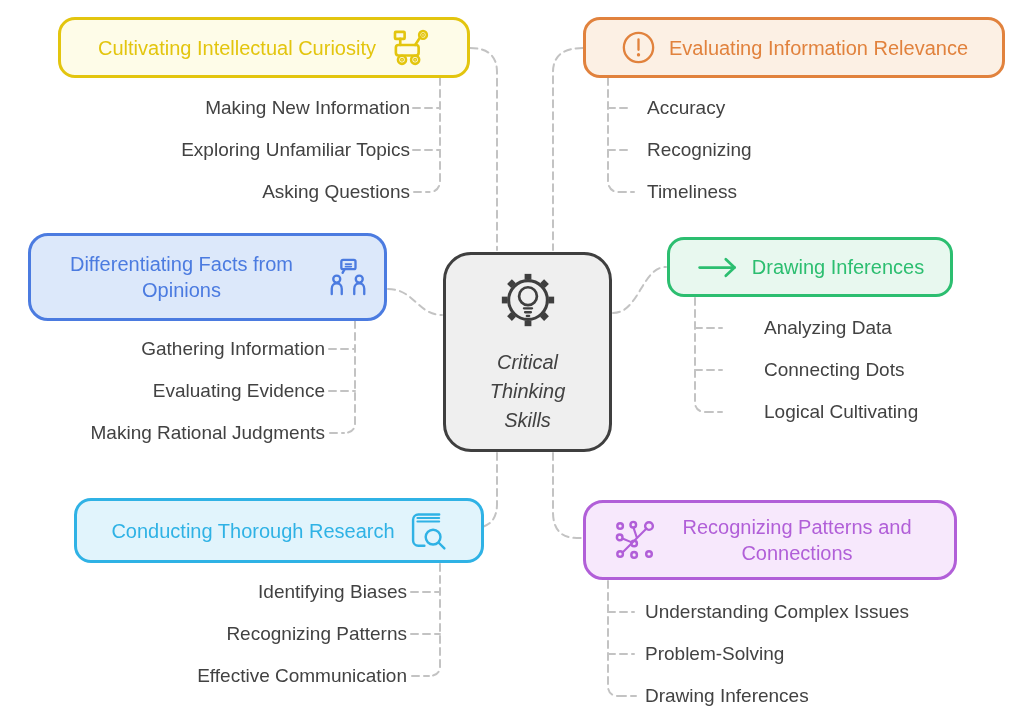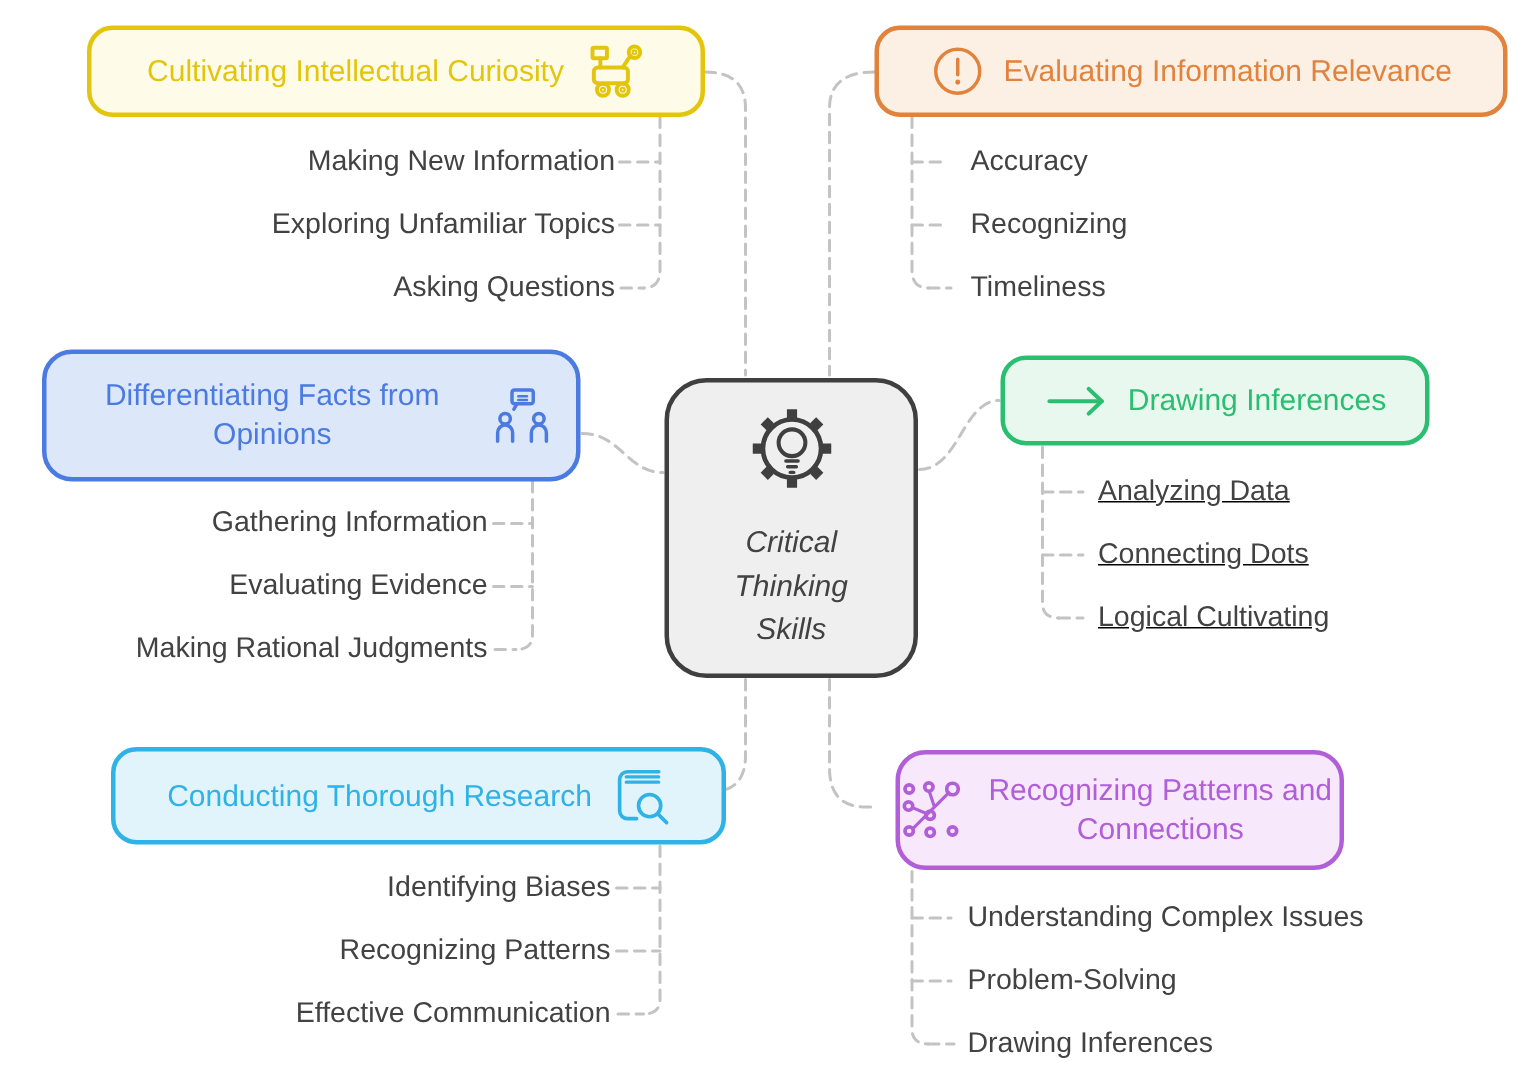--- a/index.html
+++ b/index.html
@@ -137,21 +137,21 @@
     <span class="b-icon">
       <svg width="40" height="42" viewBox="0 0 46 48" fill="none" stroke="currentColor" stroke-width="2.8" stroke-linecap="round" stroke-linejoin="round">
         <path d="M37 5 H13 a6 6 0 0 0 -6 6 v24 a6 6 0 0 0 6 6 h7"></path>
         <path d="M37 9 H12 M37 13 H12" stroke-width="2.4"></path>
         <circle cx="30" cy="31" r="8.5"></circle>
         <path d="M36.5 37.5 L43 44"></path>
       </svg>
     </span>
   </div>
 
-  <div class="branch-box" style="left: 583px; top: 500px; width: 299px; height: 80px; border-radius: 20px; margin-left: 14px; --c: #b15fd8; --bg: #f7e8fc;">
+  <div class="branch-box" style="left: 583px; top: 500px; width: 374px; height: 80px; border-radius: 20px; --c: #b15fd8; --bg: #f7e8fc;">
     <span class="b-icon">
       <svg width="42" height="42" viewBox="0 0 48 48" fill="none" stroke="currentColor" stroke-width="2.8">
         <path d="M10 38 L38 10 M9 22 L21 27 M26 21 L22 9" stroke-width="2.4"></path>
         <circle cx="7" cy="8" r="3.2"></circle>
           <circle cx="22" cy="6.5" r="3.2"></circle>
           <circle cx="40" cy="8" r="4.4"></circle>
         <circle cx="6.5" cy="21" r="3.2"></circle>
           <circle cx="23" cy="28" r="3.2"></circle>
         <circle cx="7" cy="40" r="3.2"></circle>
           <circle cx="23" cy="41" r="3.2"></circle>
@@ -193,21 +193,21 @@
     <div class="item">Recognizing</div>
     <div class="item">Timeliness</div>
   </div>
 
   <div class="item-col align-right" style="right:699px; top:328px;">
     <div class="item">Gathering Information</div>
     <div class="item">Evaluating Evidence</div>
     <div class="item">Making Rational Judgments</div>
   </div>
 
-  <div class="item-col align-left" style="left:732px; top:307px;text-decoration:underline;">
+  <div class="item-col align-left" style="left:764px; top:307px;">
     <div class="item">Analyzing Data</div>
     <div class="item">Connecting Dots</div>
     <div class="item">Logical Cultivating</div>
   </div>
 
   <div class="item-col align-right" style="right:617px; top:571px;">
     <div class="item">Identifying Biases</div>
     <div class="item">Recognizing Patterns</div>
     <div class="item">Effective Communication</div>
   </div>

